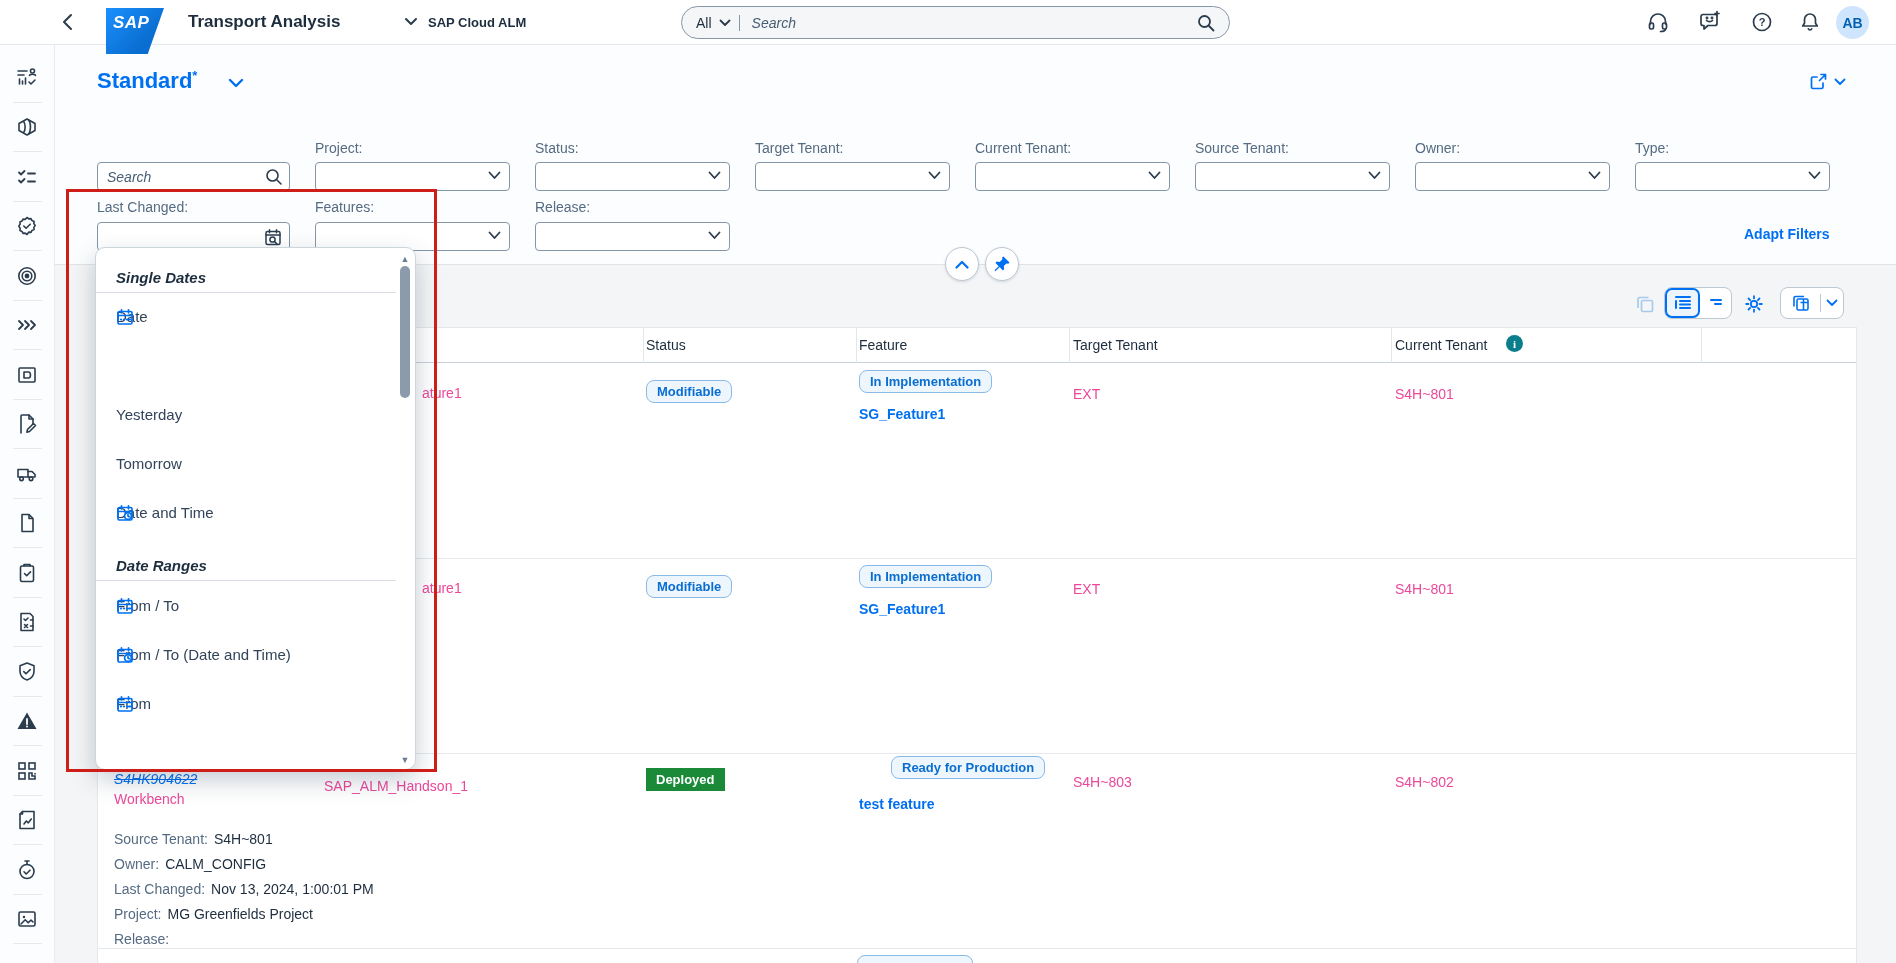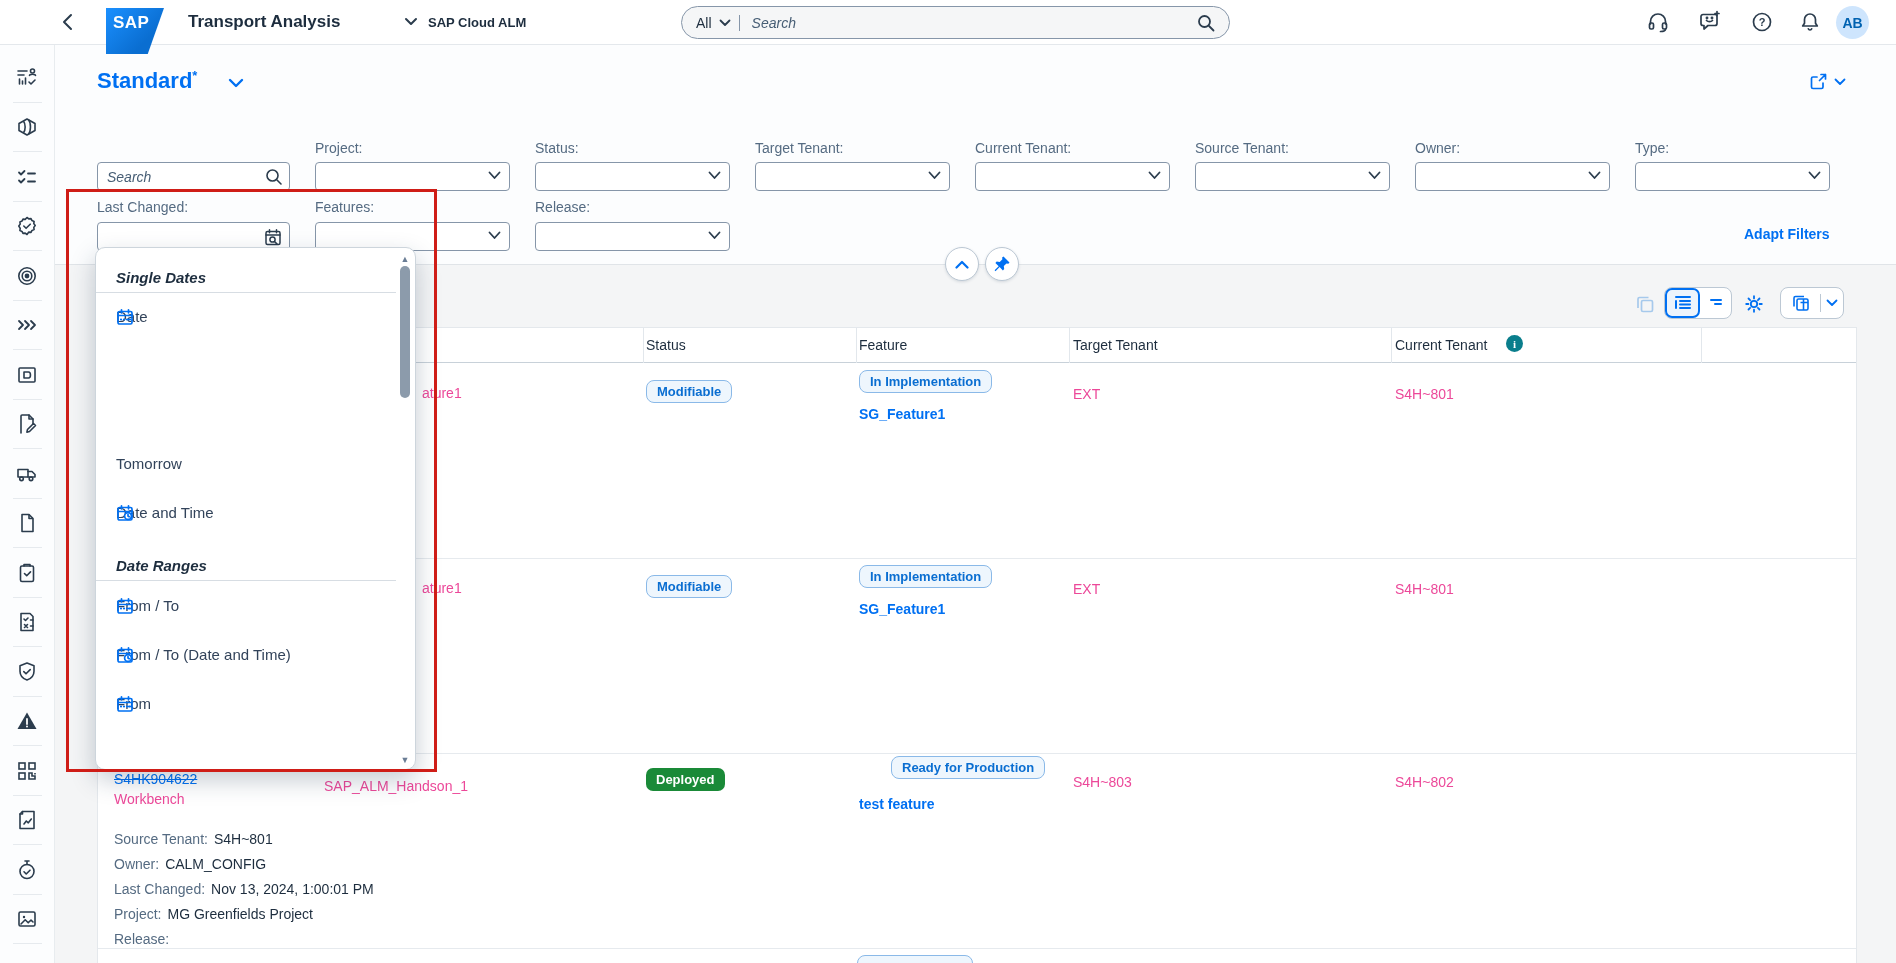--- a/index.html
+++ b/index.html
@@ -3,21 +3,21 @@
 <meta charset="utf-8">
 <style>
   html,body{margin:0;padding:0;background:#e9ebed;}
   *{box-sizing:border-box;}
   body{font-family:"Liberation Sans",sans-serif;color:#1d2d3e;}
   #stage{position:relative;width:1896px;height:963px;background:#f4f5f6;overflow:hidden;}
 
   
   .topbar{position:absolute;left:0;top:0;width:1896px;height:45px;background:#fff;border-bottom:1px solid #e4e8ec;z-index:30;}
   .back-btn{position:absolute;left:58px;top:11px;width:22px;height:22px;cursor:pointer;}
-  .sap-logo{position:absolute;left:106px;top:8px;width:58px;height:46px;background:linear-gradient(135deg,#1b90ff,#0a6ed1 70%);clip-path:polygon(0 0,100% 0,72% 100%,0 100%);color:#fff;font-weight:bold;font-size:17px;line-height:29px;padding-left:7px;letter-spacing:.5px;}
+  .sap-logo{position:absolute;left:106px;top:8px;width:58px;height:46px;background:linear-gradient(135deg,#1b90ff,#0a6ed1 70%);clip-path:polygon(0 0,100% 0,72% 100%,0 100%);color:#fff;font-weight:bold;font-size:17px;line-height:29px;padding-left:7px;letter-spacing:.5px;font-style:italic;}
   .app-title{position:absolute;left:188px;top:12px;font-size:17px;font-weight:bold;color:#1d2d3e;}
   .app-title-chev{position:absolute;left:404px;top:17px;}
   .app-subtitle{position:absolute;left:372px;top:15px;font-size:13px;font-weight:bold;color:#1d2d3e;}
   .hsearch{position:absolute;left:681px;top:6px;width:549px;height:33px;border:1px solid #8696a9;border-radius:17px;background:#f5f6f7;display:flex;align-items:center;padding:0 14px;}
   .hsearch .scope{font-size:14px;color:#1d2d3e;}
   .hsearch .divider{width:1px;height:16px;background:#8696a9;margin:0 10px 0 8px;}
   .hsearch input{flex:1;border:none;background:transparent;outline:none;font-size:14px;font-style:italic;color:#1d2d3e;font-family:"Liberation Sans",sans-serif;}
   .hsearch input::placeholder{color:#475e75;font-style:italic;}
   .hicon{position:absolute;top:10px;width:24px;height:24px;cursor:pointer;}
   .avatar{position:absolute;left:1836px;top:6px;width:33px;height:33px;border-radius:50%;background:#cee5fd;color:#0062b1;font-size:14px;font-weight:bold;display:flex;align-items:center;justify-content:center;cursor:pointer;}
@@ -54,21 +54,21 @@
   .split-btn .sdiv{width:1px;height:18px;background:#bcc8d4;}
 
   
   .tablecard{position:absolute;left:97px;top:327px;width:1760px;height:792px;background:#fff;border:1px solid #e4e8ec;border-bottom:none;overflow:hidden;}
   .thead{position:absolute;left:0;top:0;width:1760px;height:35px;background:#fff;border-bottom:1px solid #c8d1d9;}
   .th{position:absolute;top:9px;font-size:14px;color:#1d2d3e;}
   .vline{position:absolute;top:0;width:1px;height:35px;background:#e2e7ec;}
   .rowline{position:absolute;left:0;width:1760px;height:1px;background:#e6eaee;}
   .cell{position:absolute;font-size:14px;color:#ec4899;}
   .badge-blue{position:absolute;font-size:13px;font-weight:bold;color:#0a6ed1;background:#eef6fd;border:1px solid #8ab9e8;border-radius:8px;padding:3px 10px;}
-  .badge-green{position:absolute;font-size:13px;font-weight:bold;color:#fff;background:#1a8a38;border-radius:7px;padding:4px 10px;}
+  .badge-green{position:absolute;font-size:13px;font-weight:bold;color:#fff;background:#1a8a38;border-radius:0;padding:4px 10px;}
   .cell-link{position:absolute;font-size:14px;font-weight:bold;color:#0070f2;cursor:pointer;}
   .tid{position:absolute;font-size:14px;color:#0070f2;text-decoration:line-through;cursor:pointer;}
   .dlabel{font-size:14px;color:#556b82;}
   .dvalue{font-size:14px;color:#1d2d3e;margin-left:6px;}
   .drow{position:absolute;left:16px;display:flex;}
 
   
   .popup{position:absolute;left:95px;top:247px;width:321px;height:523px;background:#fff;border:1px solid #cdd5dc;border-radius:10px;box-shadow:0 10px 24px rgba(27,52,78,.25);z-index:40;overflow:hidden;}
   .pop-head{position:absolute;left:20px;font-size:15px;font-weight:bold;color:#1d2d3e;font-style:italic;}
   .pop-rule{position:absolute;left:0;width:300px;height:1px;background:#d7dde3;}
@@ -452,21 +452,21 @@
       <div class="cell" style="left:324px;top:252px;">ature1</div>
       <div class="badge-blue" style="left:548px;top:247px;">Modifiable</div>
       <div class="badge-blue" style="left:761px;top:237px;">In Implementation</div>
       <div class="cell-link" style="left:761px;top:273px;">SG_Feature1</div>
       <div class="cell" style="left:975px;top:253px;">EXT</div>
       <div class="cell" style="left:1297px;top:253px;">S4H~801</div>
     </div>
     <div class="rowline" style="top:425px;"></div>
 
     <div>
-      <div class="tid" style="left:16px;top:443px;">S4HK904622</div>
+      <div class="tid" style="left:16px;top:443px;font-style:italic;">S4HK904622</div>
       <div class="cell" style="left:16px;top:463px;">Workbench</div>
       <div class="cell" style="left:226px;top:450px;">SAP_ALM_Handson_1</div>
       <div class="badge-green" style="left:548px;top:440px;">Deployed</div>
       <div class="badge-blue" style="left:761px;top:428px;margin-left:32px;">Ready for Production</div>
       <div class="cell-link" style="left:761px;top:468px;">test feature</div>
       <div class="cell" style="left:975px;top:446px;">S4H~803</div>
       <div class="cell" style="left:1297px;top:446px;">S4H~802</div>
       <div class="drow" style="top:503px;">
           <span class="dlabel">Source Tenant:</span>
           <span class="dvalue">S4H~801</span>
@@ -500,20 +500,23 @@
     <div class="pop-item" style="top:48px;">
       <span>Date</span>
       <span class="picon">
           <svg width="18" height="18" viewBox="0 0 18 18" fill="none" stroke="#0070f2" stroke-width="1.7" stroke-linecap="round">
             <rect x="2" y="3.5" width="14" height="12.5" rx="1.5"></rect>
             <path d="M2 7.5h14M5.5 1.8v3M12.5 1.8v3"></path>
             <path d="M5 11.5h.01M8 11.5h.01M11 11.5h.01M14 11.5h-1" stroke-width="2.2"></path>
           </svg>
         </span>
     </div>
+    <div class="pop-item" style="top:146px;">
+      <span>Yesterday</span>
+    </div>
     <div class="pop-item" style="top:195px;">
       <span>Tomorrow</span>
     </div>
     <div class="pop-item" style="top:244px;">
       <span>Date and Time</span>
       <span class="picon">
           <svg width="18" height="18" viewBox="0 0 18 18" fill="none" stroke="#0070f2" stroke-width="1.7" stroke-linecap="round">
             <rect x="2" y="3.5" width="14" height="12.5" rx="1.5"></rect>
             <path d="M2 7.5h14M5.5 1.8v3M12.5 1.8v3"></path>
             <circle cx="12" cy="12" r="3.4" fill="#fff"></circle>

